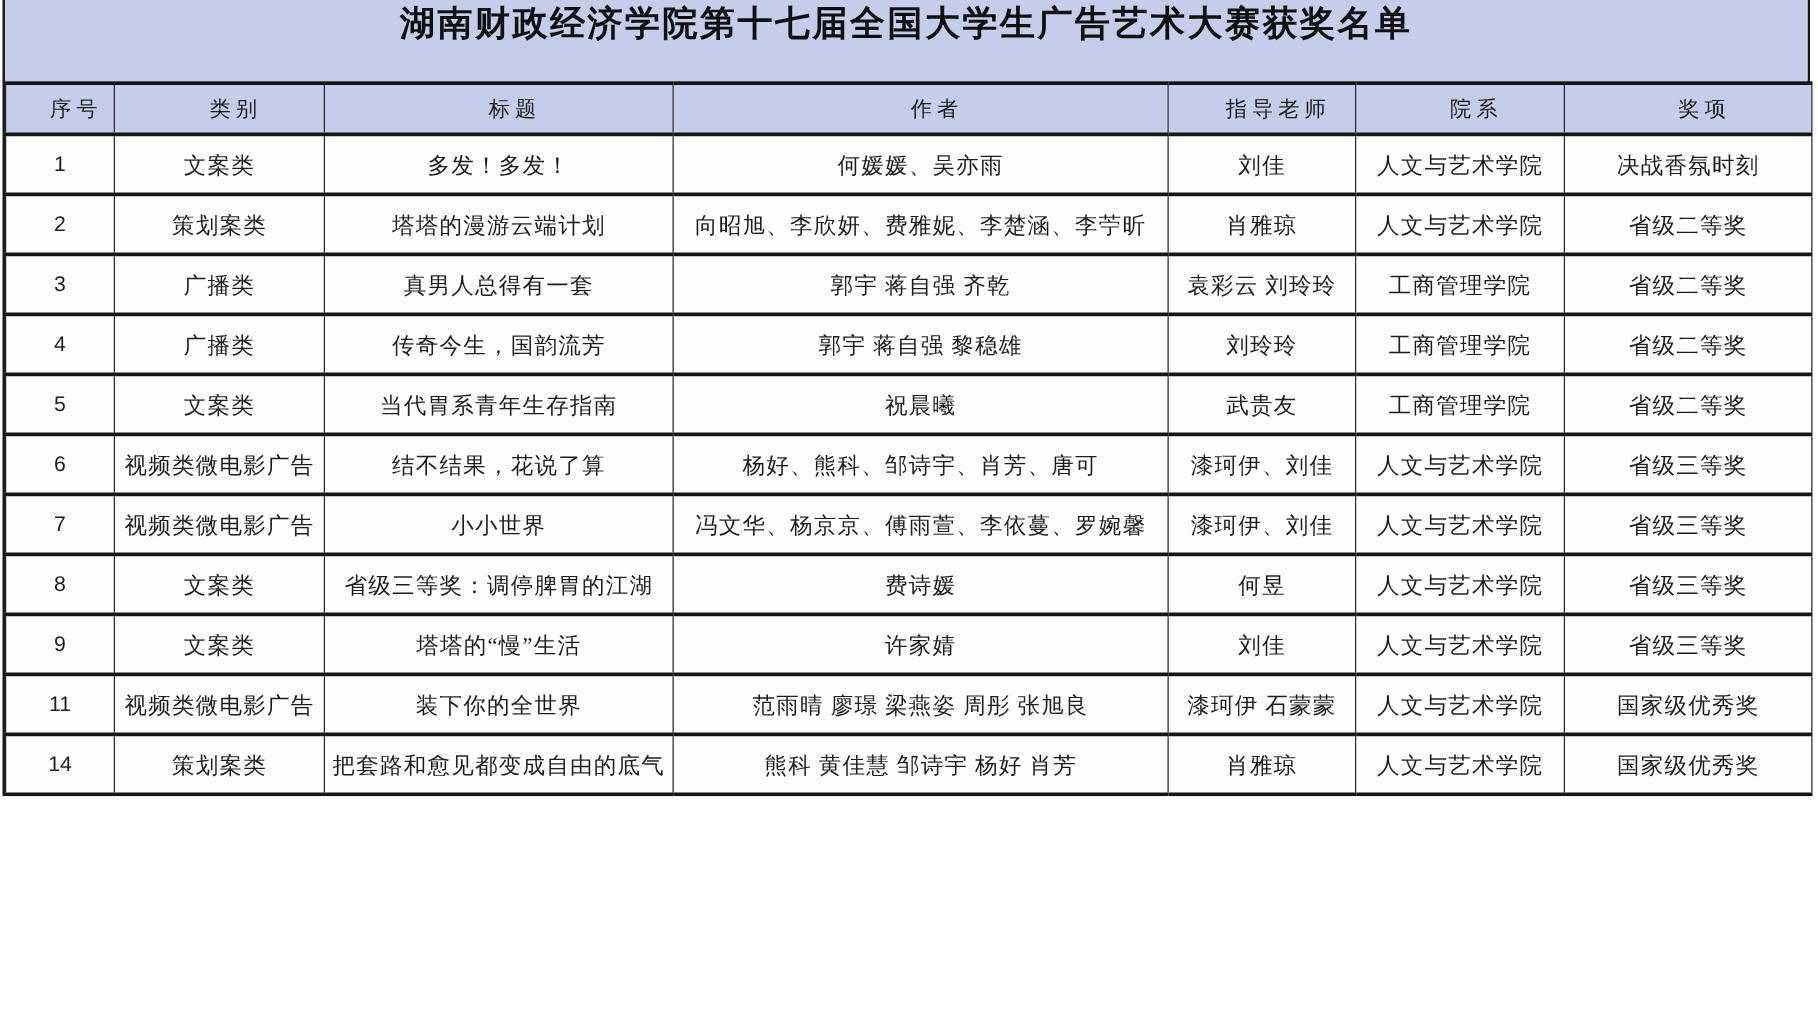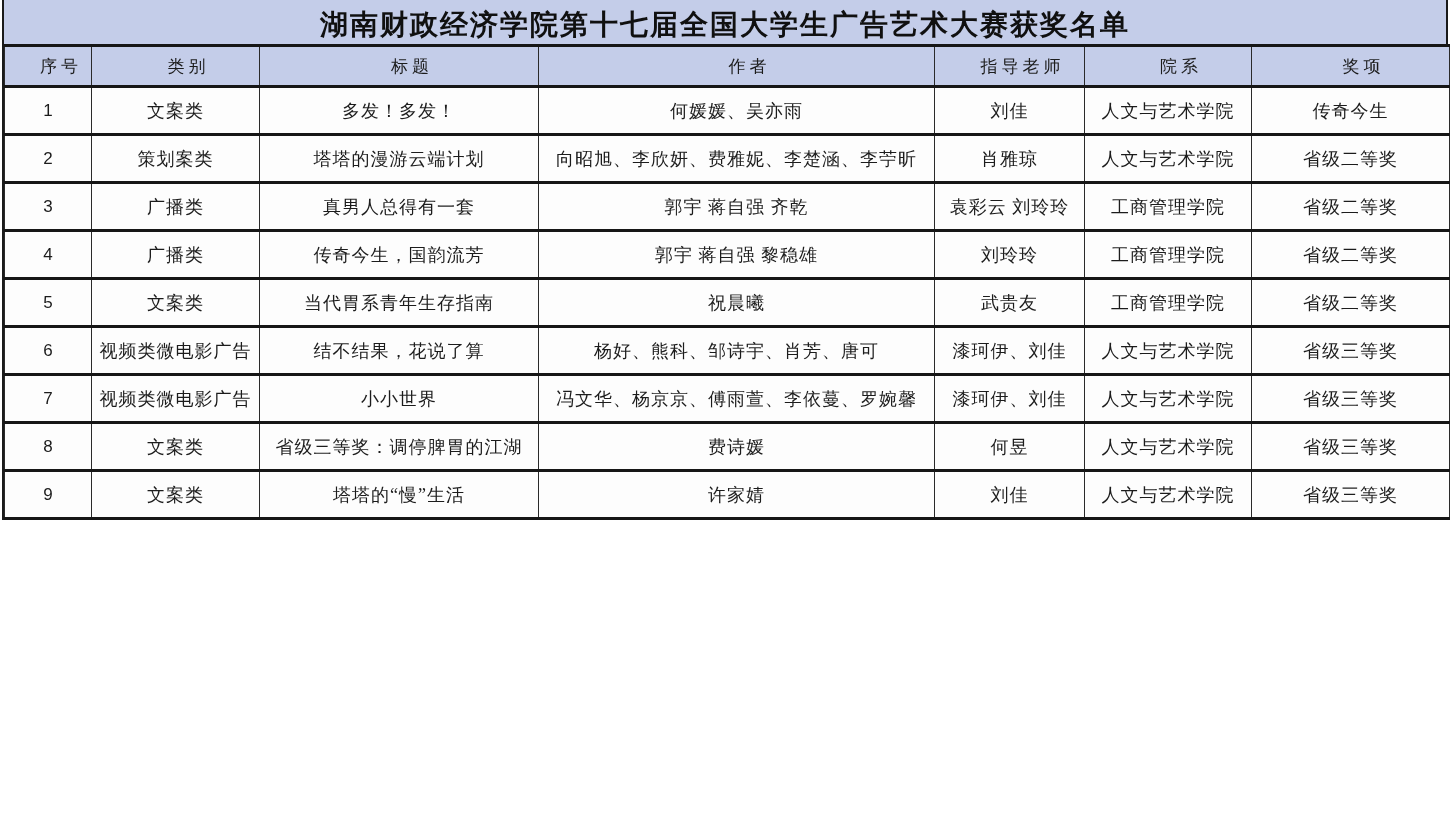--- a/index.html
+++ b/index.html
@@ -9,24 +9,24 @@
     font-family: "Liberation Serif", serif;
   }
   .sheet {
     width: 1446px;
     margin-left: 2px;
     border-left: 2px solid #1a1a1a;
     border-right: 2px solid #1a1a1a;
     box-sizing: border-box;
   }
   .title-bar {
-    height: 44px;
+    height: 65px;
     background: #c4cde9;
     display: flex;
-    align-items: flex-end;
+    align-items: flex-start;
     justify-content: center;
   }
   .title-bar .title-text {
     font-size: 28px;
     font-weight: bold;
     color: #101010;
     letter-spacing: 2px;
     font-family: "Liberation Serif", "DejaVu Serif", serif;
   }
   table.award-table {
@@ -103,21 +103,21 @@
         </tr>
     </thead>
     <tbody id="table-body">
         <tr>
           <td class="num-cell">1</td>
           <td>文案类</td>
           <td>多发！多发！</td>
           <td>何媛媛、吴亦雨</td>
           <td>刘佳</td>
           <td>人文与艺术学院</td>
-          <td>传奇今生</td>
+          <td>决战香氛时刻</td>
         </tr>
         <tr>
           <td class="num-cell">2</td>
           <td>策划案类</td>
           <td>塔塔的漫游云端计划</td>
           <td>向昭旭、李欣妍、费雅妮、李楚涵、李苧昕</td>
           <td>肖雅琼</td>
           <td>人文与艺术学院</td>
           <td>省级二等奖</td>
         </tr>
@@ -177,15 +177,33 @@
         </tr>
         <tr>
           <td class="num-cell">9</td>
           <td>文案类</td>
           <td>塔塔的“慢”生活</td>
           <td>许家婧</td>
           <td>刘佳</td>
           <td>人文与艺术学院</td>
           <td>省级三等奖</td>
         </tr>
+        <tr>
+          <td class="num-cell">11</td>
+          <td>视频类微电影广告</td>
+          <td>装下你的全世界</td>
+          <td>范雨晴 廖璟 梁燕姿 周彤 张旭良</td>
+          <td>漆珂伊 石蒙蒙</td>
+          <td>人文与艺术学院</td>
+          <td>国家级优秀奖</td>
+        </tr>
+        <tr>
+          <td class="num-cell">14</td>
+          <td>策划案类</td>
+          <td>把套路和愈见都变成自由的底气</td>
+          <td>熊科 黄佳慧 邹诗宇 杨好 肖芳</td>
+          <td>肖雅琼</td>
+          <td>人文与艺术学院</td>
+          <td>国家级优秀奖</td>
+        </tr>
       </tbody>
   </table>
 </div>
 
 </body></html>

